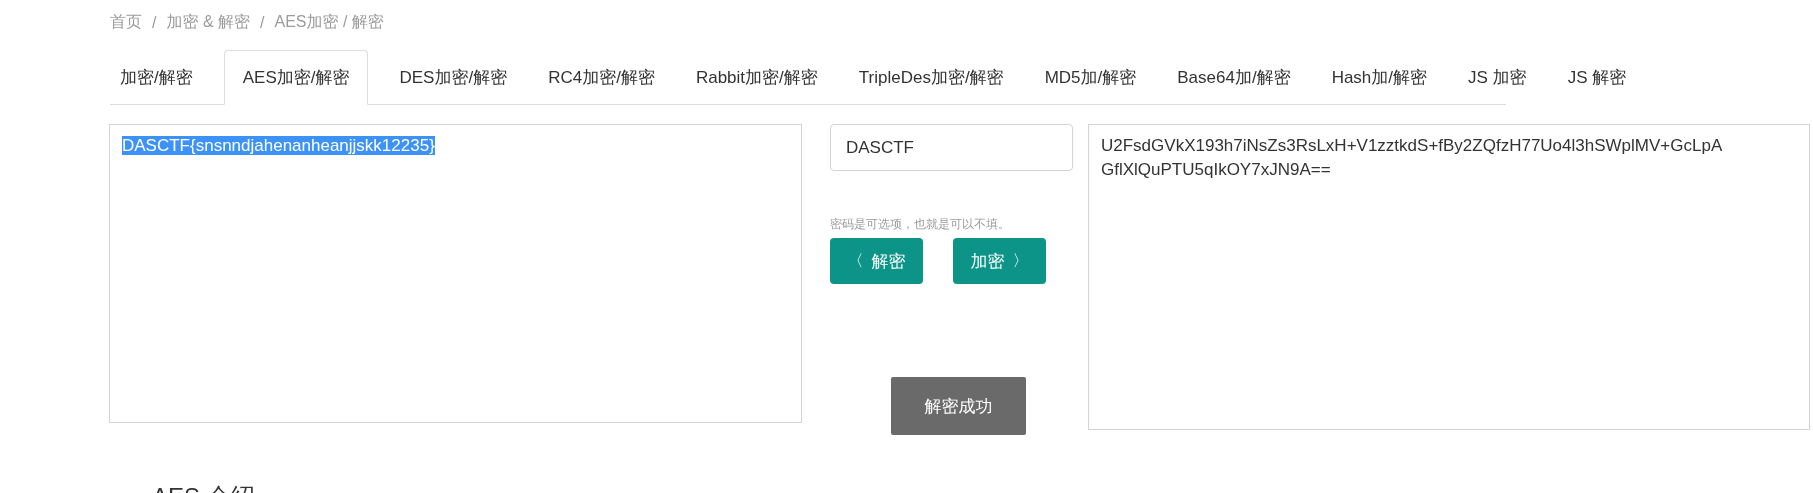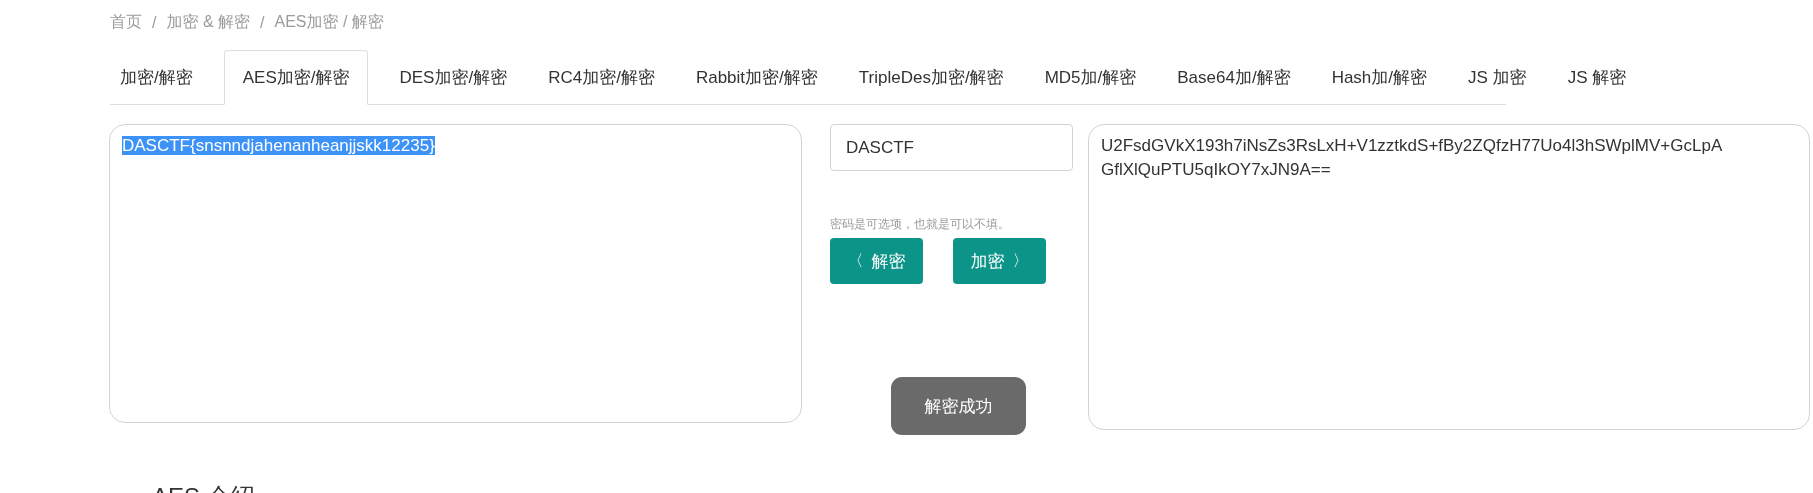--- a/index.html
+++ b/index.html
@@ -15,41 +15,41 @@
 
   
   .tabbar { position: absolute; left: 110px; right: 3px; top: 50px; height: 55px;
     display: flex; align-items: stretch; gap: 21px; border-bottom: 1px solid #ddd; }
   .tab { font-size: 17px; color: #333; padding: 0 10px; display: flex; align-items: center;
     white-space: nowrap; cursor: pointer; }
   .tab.active { border: 1px solid #ddd; border-bottom: 1px solid #fff; margin-bottom: -1px;
     background: #fff; border-radius: 4px 4px 0 0; padding: 0 18px; }
 
   
-  .textbox { position: absolute; border: 1px solid #d4d4d4; border-radius: 16px;
+  .textbox { position: absolute; border: 1px solid #d4d4d4; border-radius: 0;
     background: #fff; padding: 9px 12px; font-size: 17px; line-height: 24px;
     white-space: pre-wrap; word-break: break-all; overflow: hidden; }
   .box-input { left: 109px; top: 124px; width: 693px; height: 299px; }
   .box-output { left: 1088px; top: 124px; width: 722px; height: 306px; }
   .selected-text { background: var(--selection, #3d92f8); color: #fff; }
 
   .password-input { position: absolute; left: 830px; top: 124px; width: 243px; height: 47px;
     border: 1px solid #d4d4d4; border-radius: 4px; font-size: 17px; color: #333;
     padding: 8px 15px; outline: none; font-family: inherit; }
   .password-hint { position: absolute; left: 830px; top: 185px; width: 270px;
     font-size: 12px; color: var(--muted, #9b9b9b); white-space: nowrap; margin-top: 31px; }
 
   .btn-row { position: absolute; left: 830px; top: 238px; display: flex; gap: 30px; }
   .btn { width: 93px; height: 46px; background: var(--accent, #0d9488); color: #fff;
     border: none; border-radius: 4px; font-size: 17px; font-family: inherit; cursor: pointer;
     display: flex; align-items: center; justify-content: center; gap: 8px; }
   .btn .chev { font-size: 16px; line-height: 1; }
 
   .status-badge { position: absolute; left: 891px; top: 377px; width: 135px; height: 58px;
-    background: var(--badge_bg, #6a6a6a); color: #fff; font-size: 17px; border-radius: 11px;
+    background: var(--badge_bg, #6a6a6a); color: #fff; font-size: 17px; border-radius: 2px;
     display: flex; align-items: center; justify-content: center; }
 
   .section-title { position: absolute; left: 152px; top: 481px; font-size: 24px;
     font-weight: 400; color: #333; white-space: nowrap; }
 </style>
 </head>
 <body>
 
 <div class="page">
 

